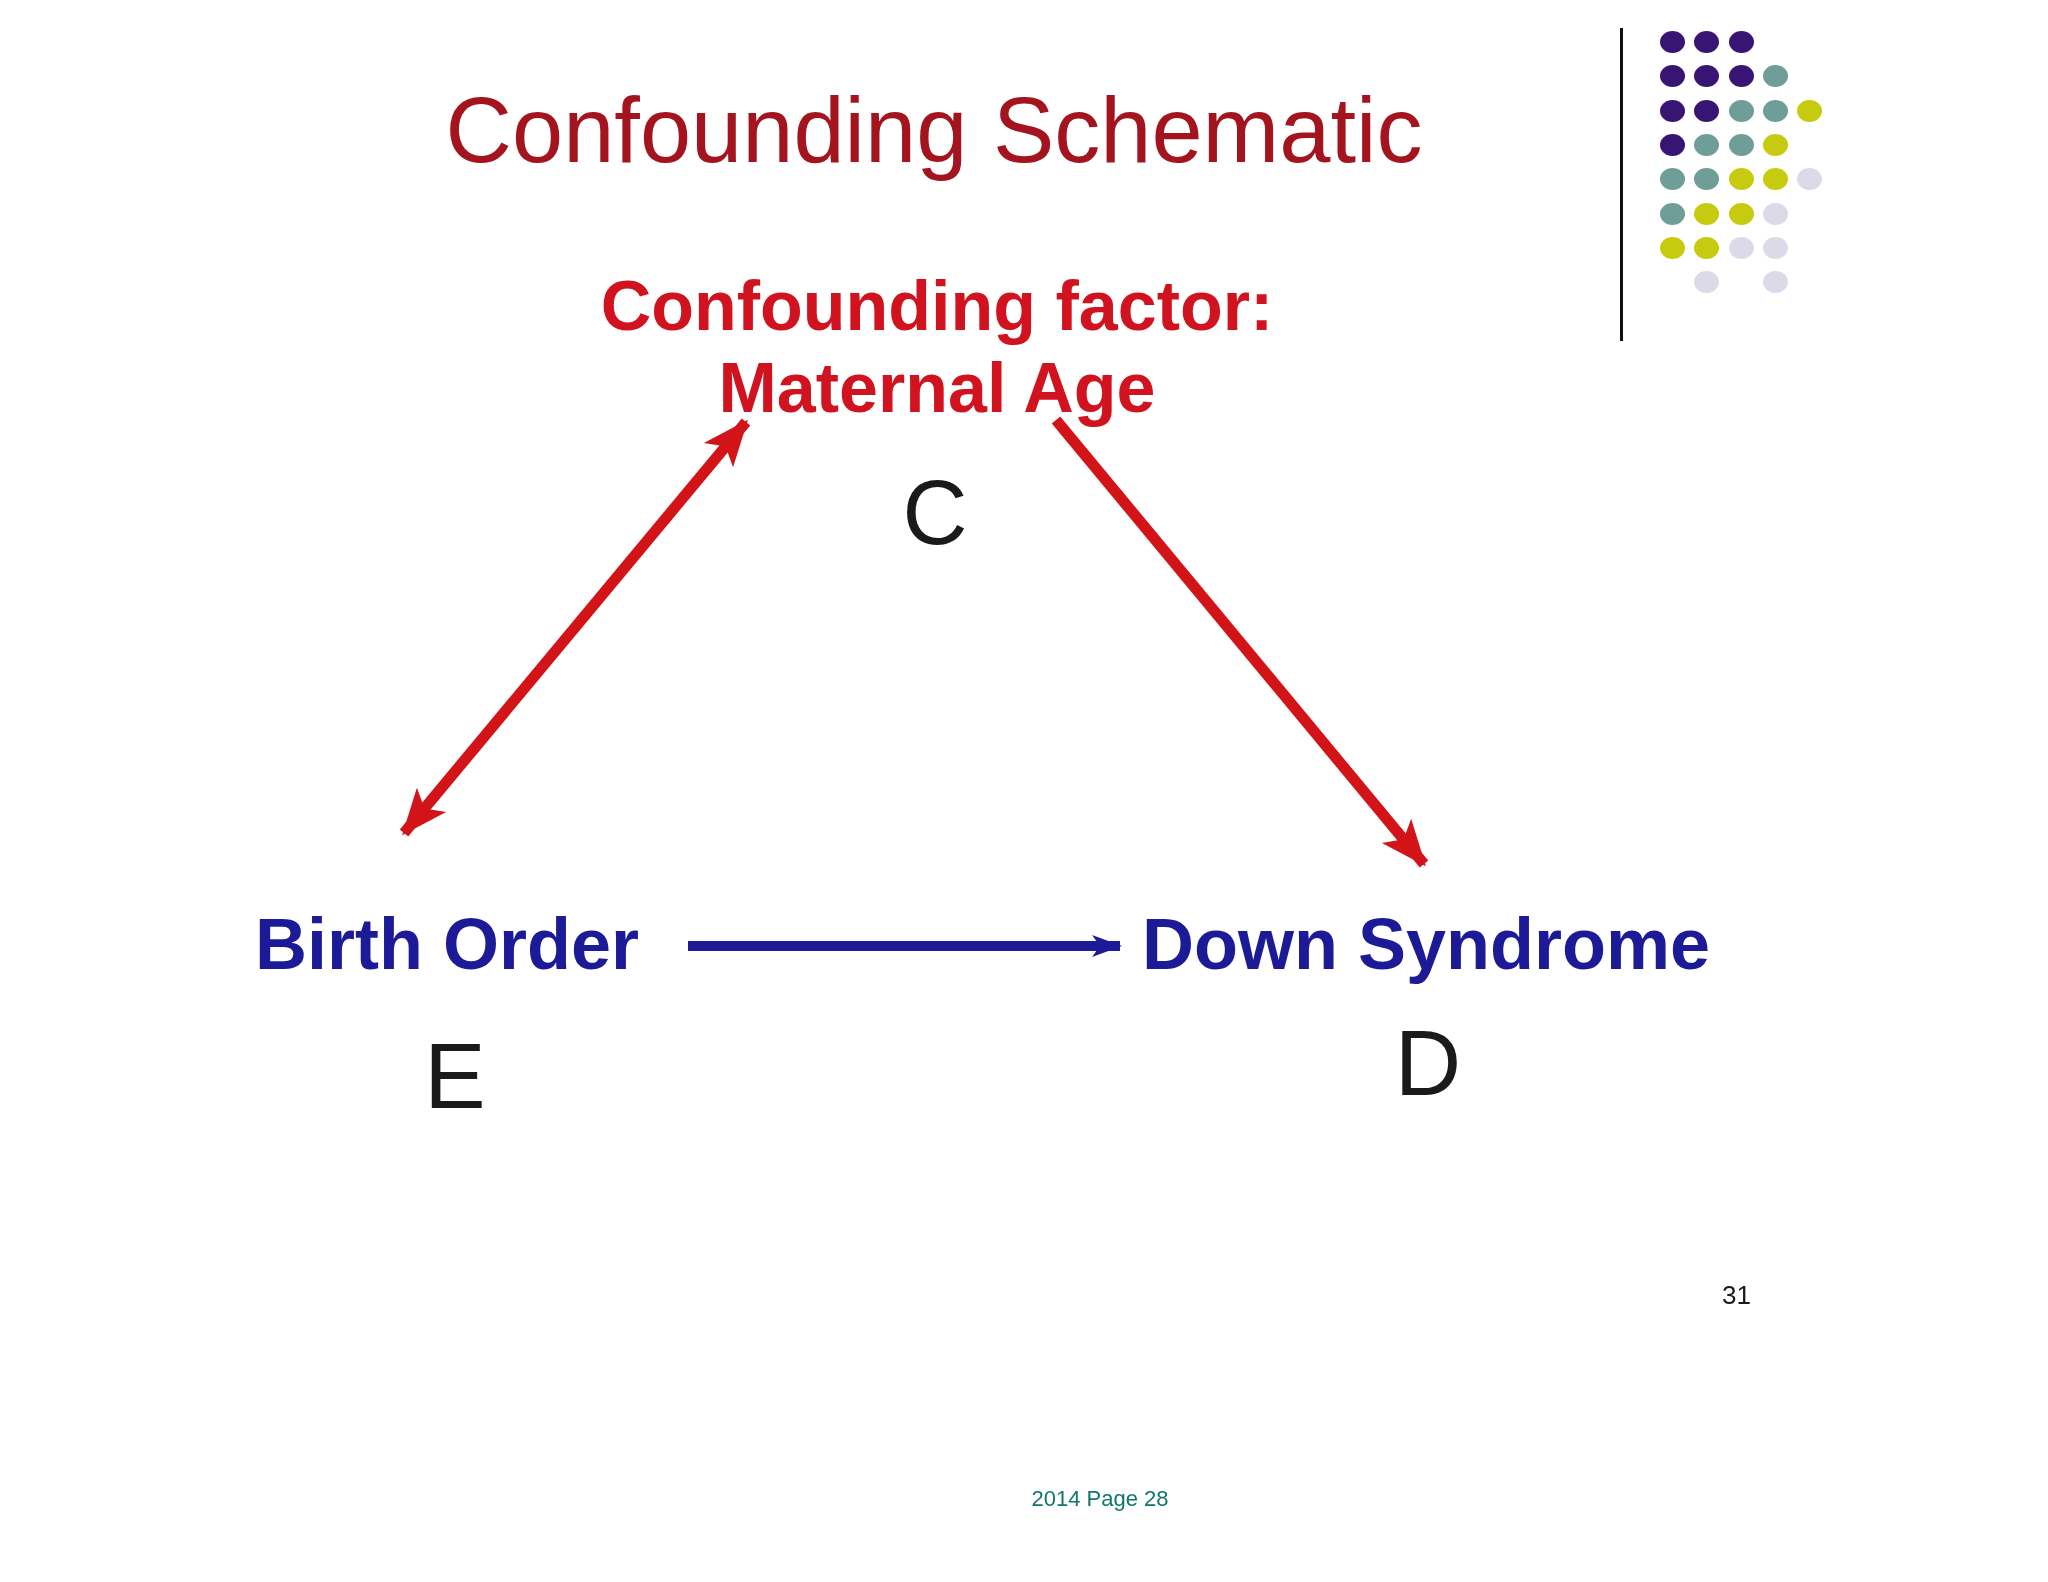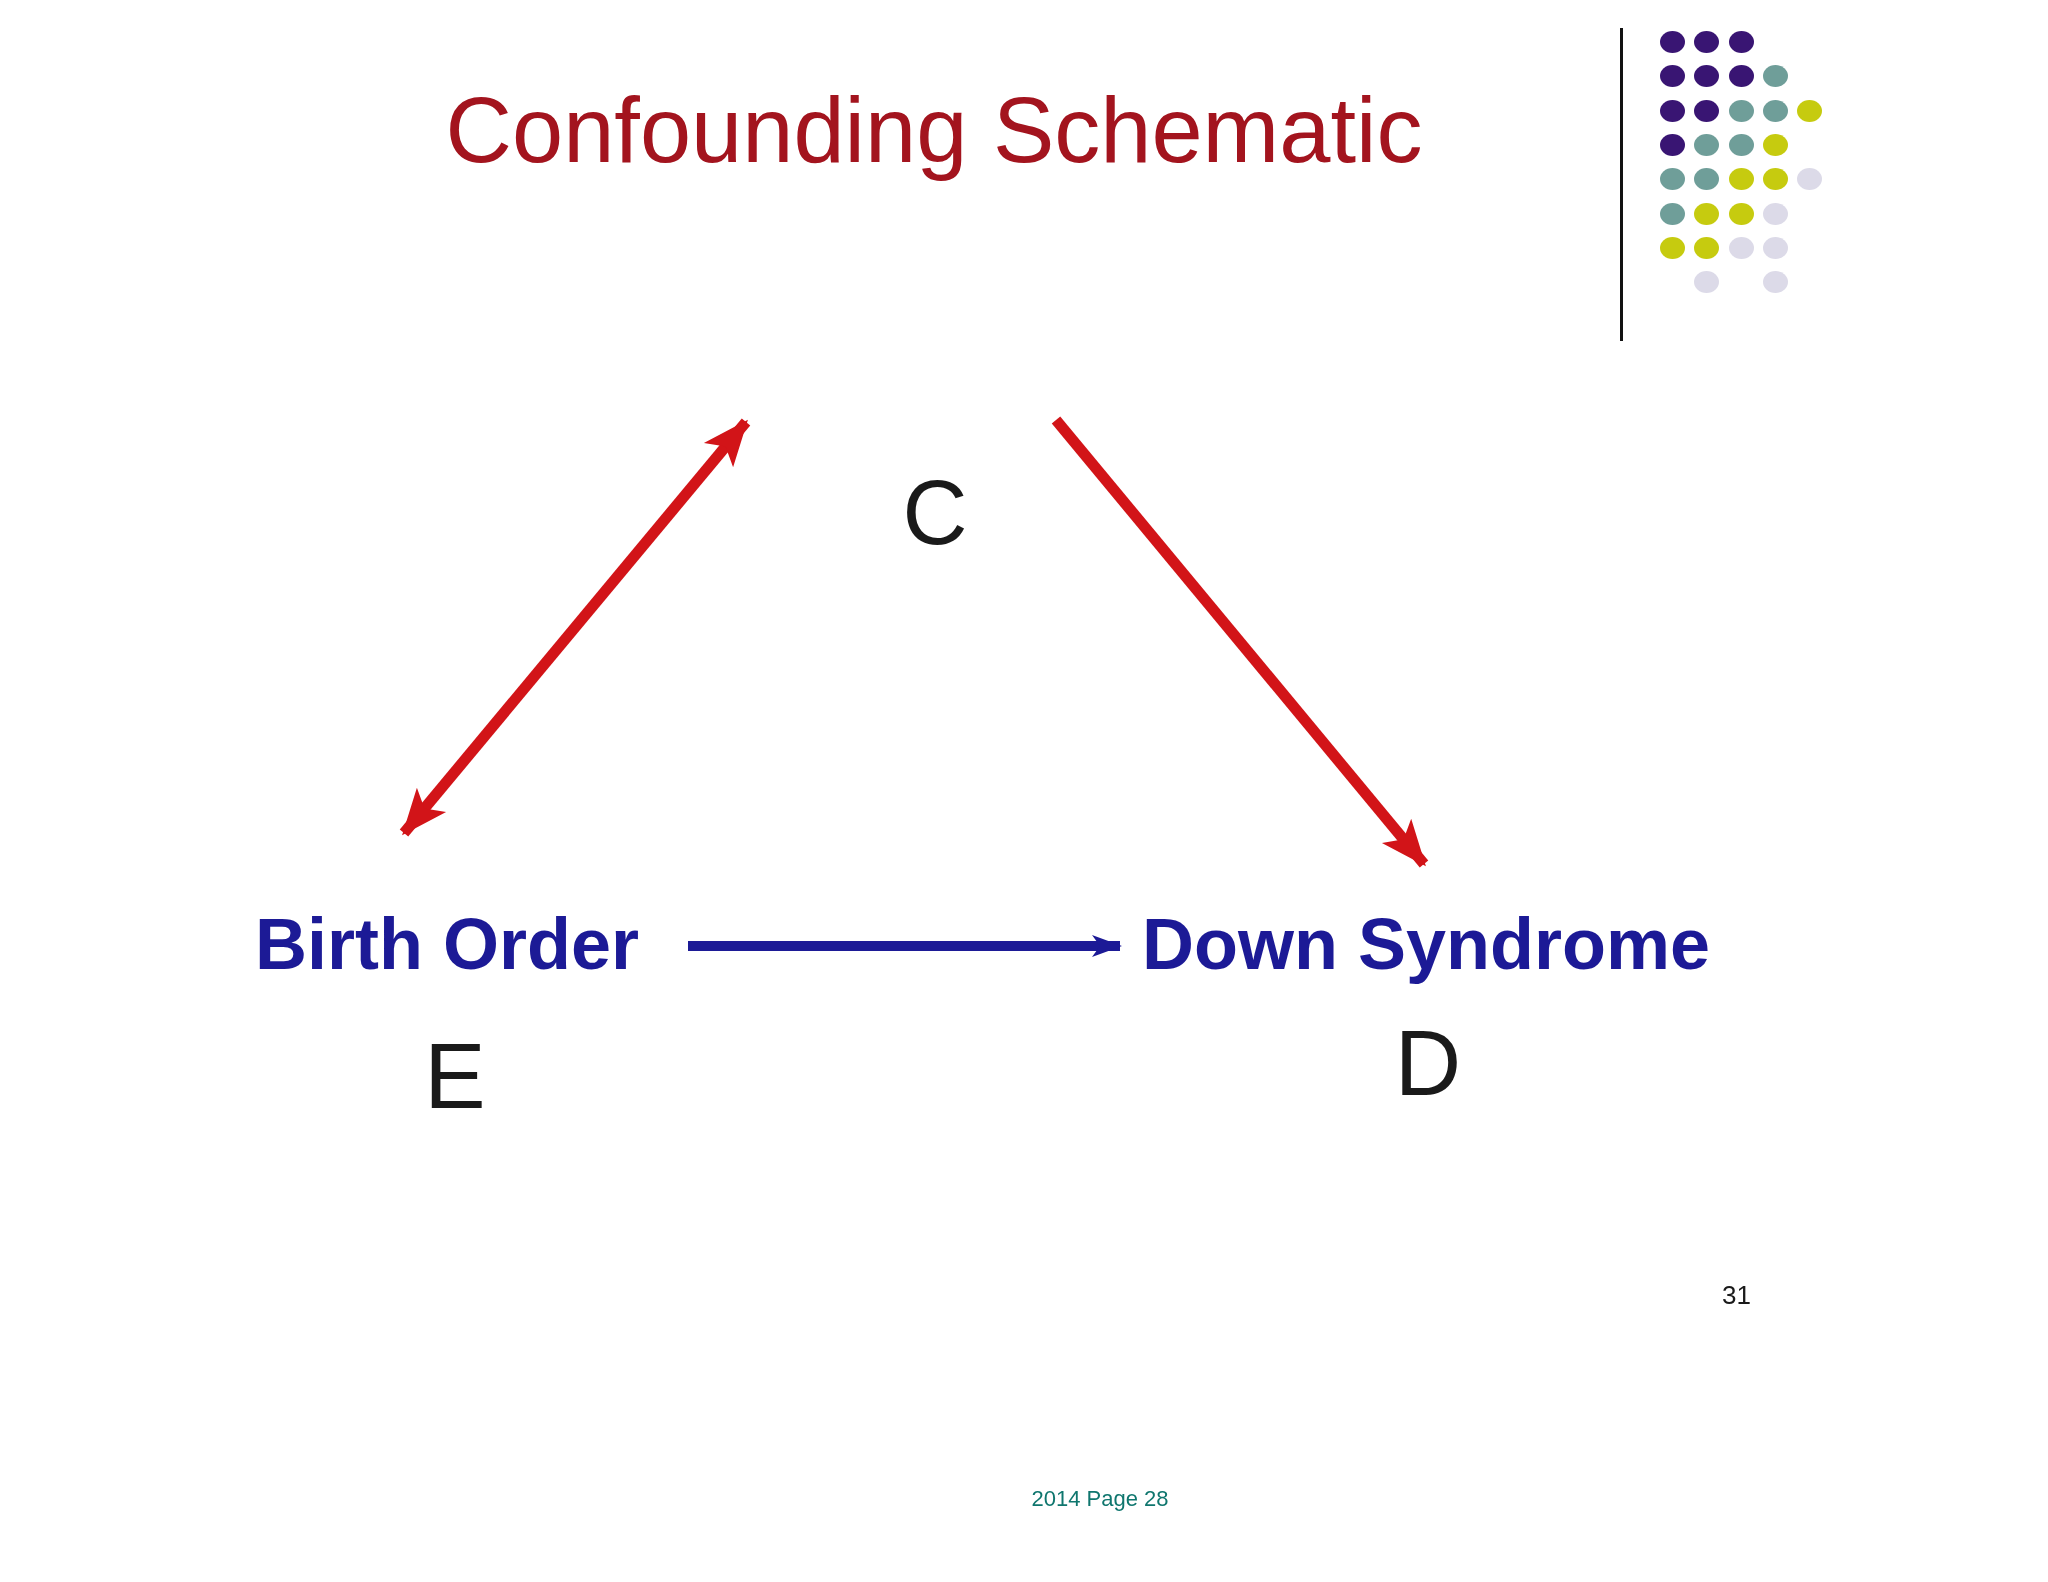--- a/index.html
+++ b/index.html
@@ -103,20 +103,24 @@
       <div class="dot" style="left: 68.6px; top: 171.5px; background: rgb(198, 203, 15);"></div>
       <div class="dot" style="left: 102.9px; top: 171.5px; background: rgb(220, 218, 232);"></div>
       <div class="dot" style="left: 0px; top: 205.8px; background: rgb(198, 203, 15);"></div>
       <div class="dot" style="left: 34.3px; top: 205.8px; background: rgb(198, 203, 15);"></div>
       <div class="dot" style="left: 68.6px; top: 205.8px; background: rgb(220, 218, 232);"></div>
       <div class="dot" style="left: 102.9px; top: 205.8px; background: rgb(220, 218, 232);"></div>
       <div class="dot" style="left: 34.3px; top: 240.1px; background: rgb(220, 218, 232);"></div>
       <div class="dot" style="left: 102.9px; top: 240.1px; background: rgb(220, 218, 232);"></div>
     </div>
 
+  <div class="abs cx confounder-label">
+    <div>Confounding factor:</div>
+    <div>Maternal Age</div>
+  </div>
   <div class="abs cx symbol symbol-c">C</div>
 
   <svg class="arrows" viewBox="0 0 2048 1582">
     <defs>
       <marker id="head-red" markerUnits="userSpaceOnUse" markerWidth="50" markerHeight="42" viewBox="0 0 50 42" refX="45" refY="21" orient="auto-start-reverse">
         <path d="M2 2 L48 21 L2 40 L13 21 Z" fill="#D21418"></path>
       </marker>
       <marker id="head-blue" markerUnits="userSpaceOnUse" markerWidth="34" markerHeight="26" viewBox="0 0 34 26" refX="30" refY="13" orient="auto">
         <path d="M2 2 L32 13 L2 24 L10 13 Z" fill="#1C1A96"></path>
       </marker>

